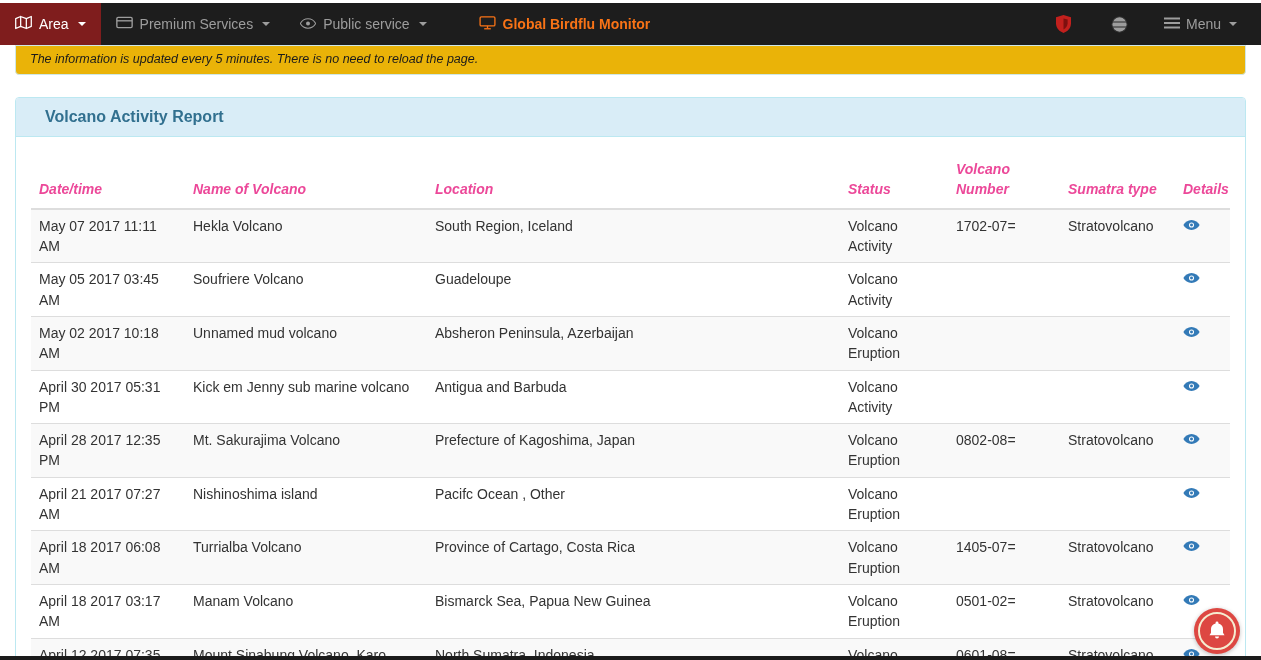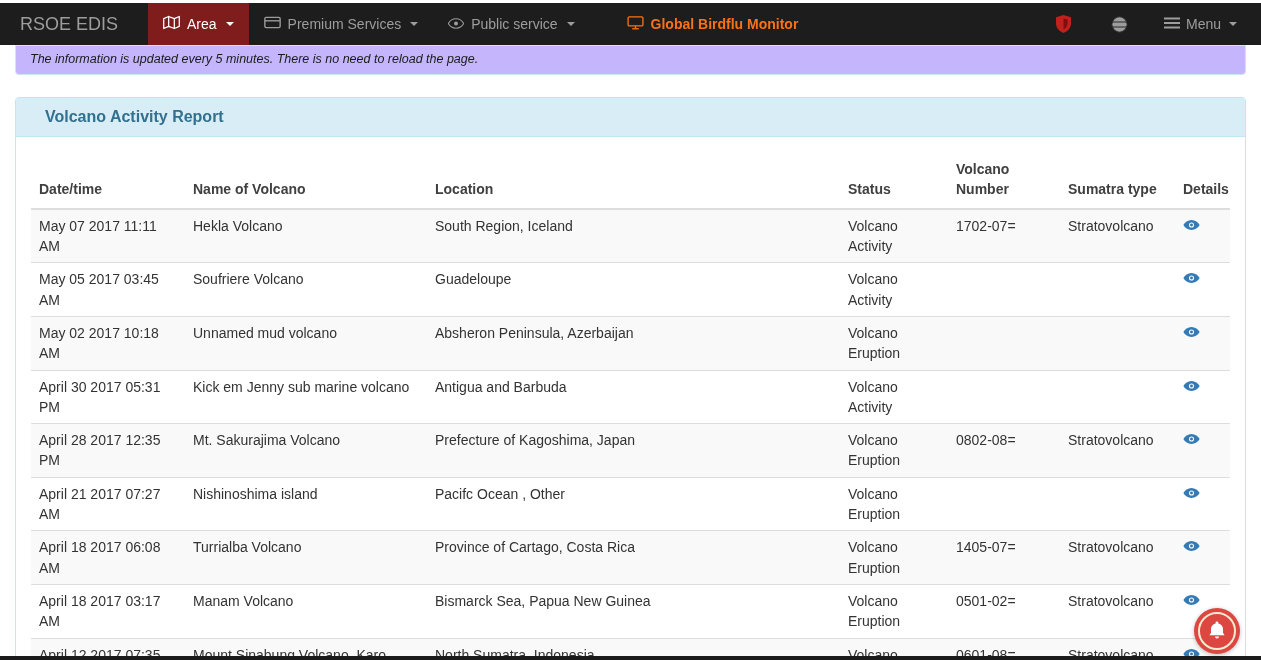--- a/index.html
+++ b/index.html
@@ -68,21 +68,21 @@
 
   
   .notice {
     margin: 0 15px;
     border: 1px solid #cfe7e6;
     border-radius: 0 0 4px 4px;
     padding: 6px 14px 8px;
     font-style: italic;
     font-size: 12.5px;
     color: #1b1b1b;
-    background: #c4b5fd;
+    background: #eab308;
   }
 
   
   .panel {
     margin: 22px 15px 0;
     border: 1px solid #bce8f1;
     border-radius: 4px;
     background: #fff;
   }
   .panel-heading {
@@ -101,24 +101,25 @@
     width: 100%;
     border-collapse: collapse;
     table-layout: fixed;
     font-size: 14px;
     color: #333;
   }
   th {
     text-align: left;
     vertical-align: bottom;
     font-weight: bold;
-    color: #404040;
+    color: #ec4899;
     padding: 8px;
     line-height: 1.42;
     border-bottom: 2px solid #ddd;
+    font-style: italic;
   }
   td {
     padding: 6px 8px;
     border-top: 1px solid #ddd;
     vertical-align: top;
     line-height: 1.45;
     word-wrap: break-word;
   }
   tbody tr:nth-child(odd) { background: #f9f9f9; }
   .eye-link { display: inline-block; cursor: pointer; line-height: 1; padding-top: 3px; }
@@ -147,21 +148,20 @@
     position: absolute;
     bottom: 0; left: 0;
     width: 100%; height: 4px;
     background: #1b1b1b;
   }
 </style>
 </head>
 <body>
 
 <nav class="navbar">
-  <div class="brand">RSOE EDIS</div>
 
   <div class="nav-item active">
     <span>
       <svg width="17" height="15" viewBox="0 0 24 20" fill="none" stroke="currentColor" stroke-width="1.8" stroke-linejoin="round">
         <path d="M1 4.5 8 1.5v14l-7 3zM8 1.5l8 3v14l-8-3zM16 4.5l7-3v14l-7 3"></path>
       </svg>
     </span>
     <span>Area</span>
     <span class="caret"></span>
   </div>

